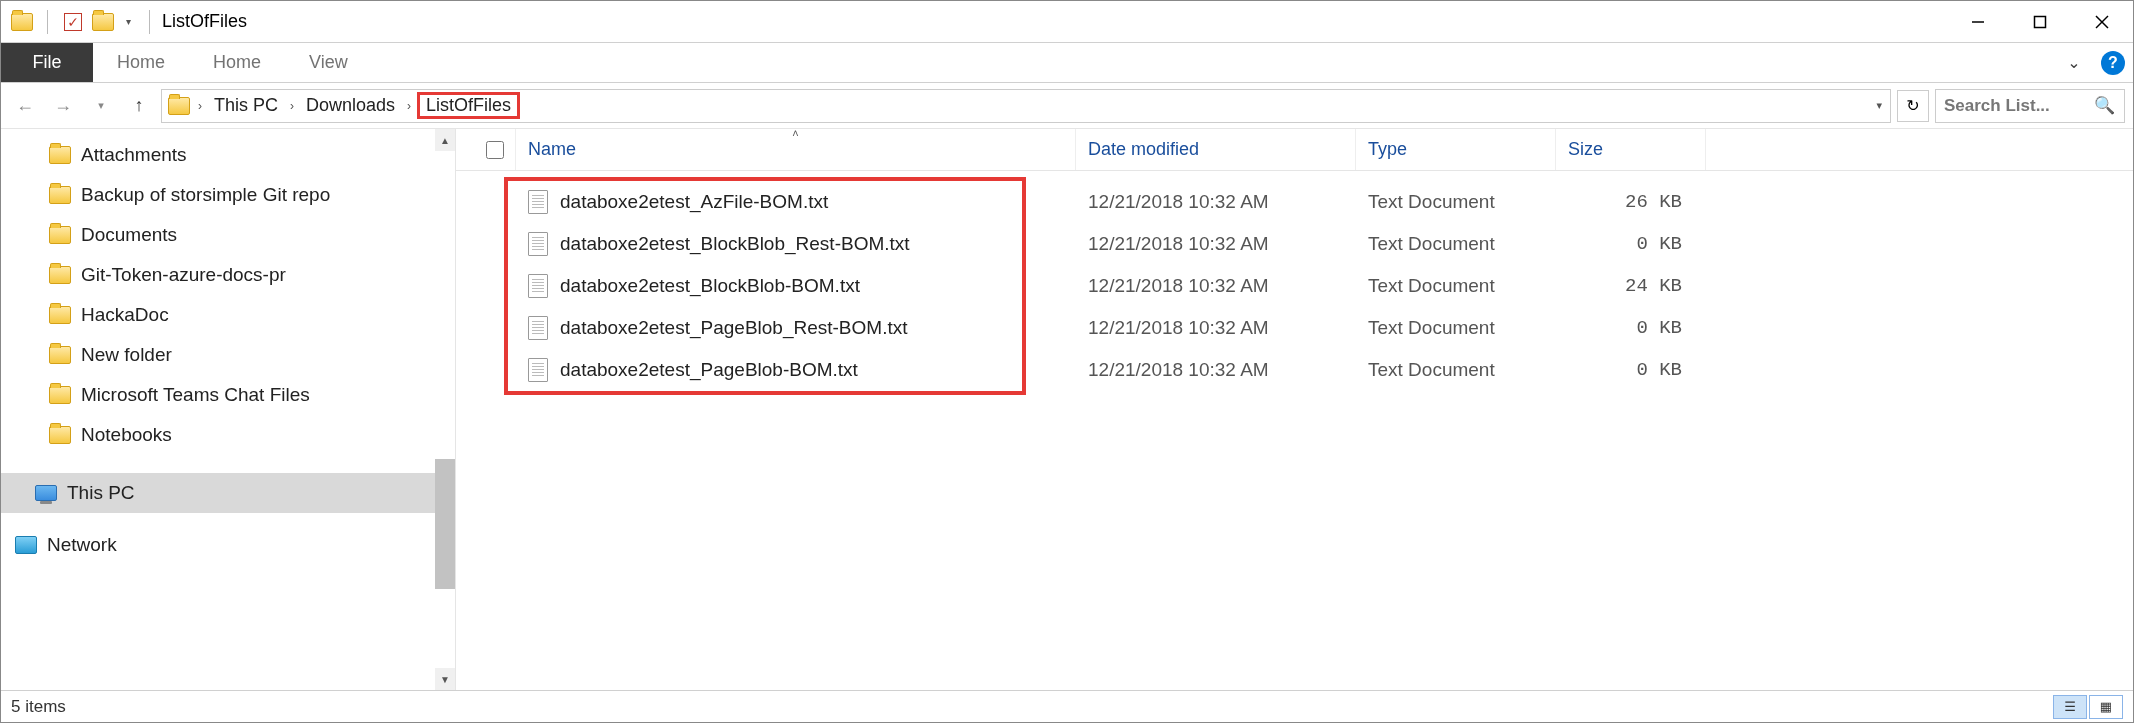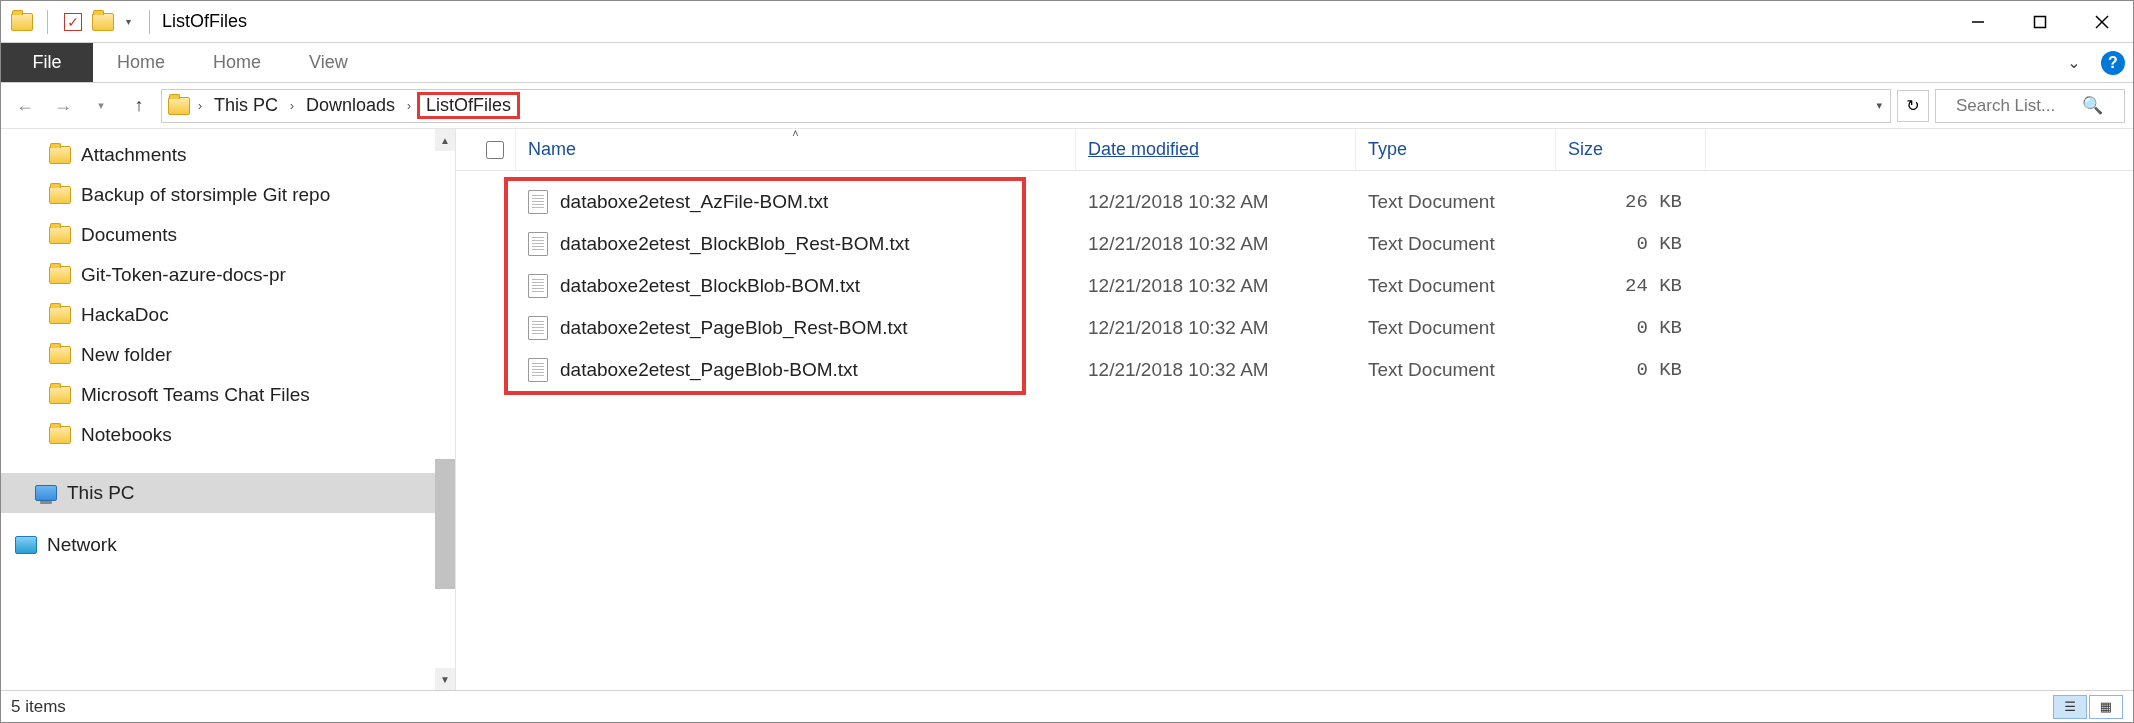--- a/index.html
+++ b/index.html
@@ -28,21 +28,21 @@
 
 .navrow { height: 46px; display:flex; align-items:center; padding: 0 8px; gap:6px; border-bottom:1px solid #e5e5e5;}
 .nav-btn { width:32px; height:32px; display:flex; align-items:center; justify-content:center; color:#888; font-size:18px;}
 .nav-btn.enabled { color:#333;}
 .addressbar { flex:1; height:34px; border:1px solid #ccc; display:flex; align-items:center; padding:0 4px; gap:4px; background:#fff;}
 .crumb { padding:2px 6px; font-size:18px; color:#222; display:flex; align-items:center; gap:2px;}
 .crumb-sep { color:#555; font-size:12px; padding:0 2px;}
 .crumb.highlighted { border: 3px solid #e53935; padding: 0 6px;}
 .addr-right { margin-left:auto; display:flex; align-items:center; gap:6px; padding-right:4px;}
 .refresh-btn { width:32px; height:32px; border:1px solid #ccc; display:flex; align-items:center; justify-content:center; font-size:16px;}
-.searchbox { width:190px; height:34px; border:1px solid #ccc; display:flex; align-items:center; padding:0 20px; color:#777; font-size:17px; justify-content:space-between;}
+.searchbox { width:190px; height:34px; border:1px solid #ccc; display:flex; align-items:center; padding:0 8px; color:#777; font-size:17px; justify-content:space-between;font-weight:bold;}
 
 
 .body { flex:1; display:flex; overflow:hidden;}
 .sidebar { width:455px; border-right:1px solid #e5e5e5; position:relative; display:flex; flex-direction:column;}
 .side-thumb { position:absolute; right:0; width:20px; background:#c2c2c2;}
 .side-arrow { position:absolute; right:0; width:20px; height:22px; display:flex; align-items:center; justify-content:center; font-size:10px; color:#555; background:#f0f0f0;}
 .tree { padding: 6px 0;}
 .tree-item { height:40px; display:flex; align-items:center; padding-left:48px; gap:10px; font-size:19px; color:#222; }
 .tree-item .icon { width:22px; height:18px; }
 .tree-item.selected { background:#d9d9d9;}
@@ -50,21 +50,21 @@
 .pc-icon::after{content:"";position:absolute;bottom:-4px;left:4px;right:4px;height:3px;background:#888;border-radius:1px;}
 .net-icon { width:22px; height:18px; background:linear-gradient(#7fd0f5,#2a9dd6); border-radius:2px; border:1px solid #1a7db0;}
 
 
 .filearea { flex:1; display:flex; flex-direction:column; position:relative;}
 .columns { height:42px; border-bottom:1px solid #e5e5e5; display:flex; align-items:center; font-size:18px; color:#1a4e9c; padding-left:18px;}
 .col { border-right:1px solid #eee; height:100%; display:flex; align-items:center; padding-left:12px;}
 .col-check { width:42px; display:flex; align-items:center; justify-content:center; padding-left:0;}
 .col-check input { width:18px; height:18px;}
 .col-name { width:560px; position:relative;}
-.col-date { width:280px;text-decoration:underline;}
+.col-date { width:280px;}
 .col-type { width:200px;}
 .col-size { width:150px; justify-content:flex-start;}
 .sort-caret { position:absolute; top:-2px; left:50%; transform:translateX(-50%); font-size:11px; color:#555;}
 .filelist-wrap { position:relative; padding:10px 0 0 18px;}
 .highlight-box { position:absolute; border:4px solid #e53935; pointer-events:none;}
 .file-row { height:42px; display:flex; align-items:center; font-size:19px; color:#222;}
 .fc-check { width:42px;}
 .fc-name { width:560px; display:flex; align-items:center; gap:12px; padding-left:12px;}
 .fc-date { width:280px; color:#555; padding-left:12px;}
 .fc-type { width:200px; color:#555; padding-left:12px;}

